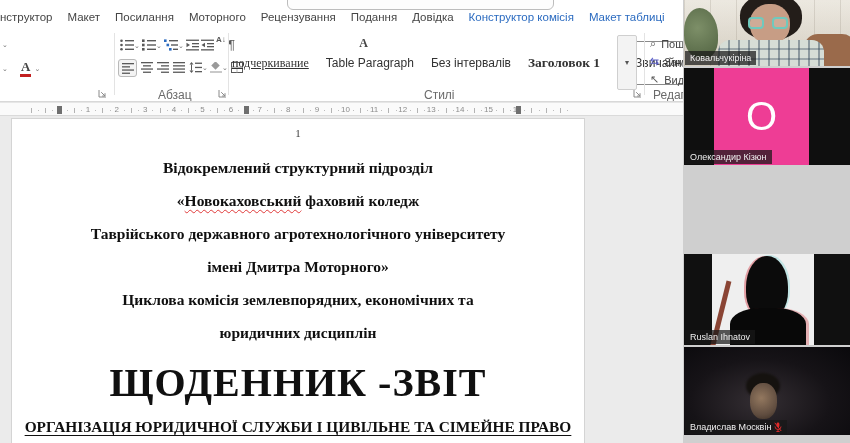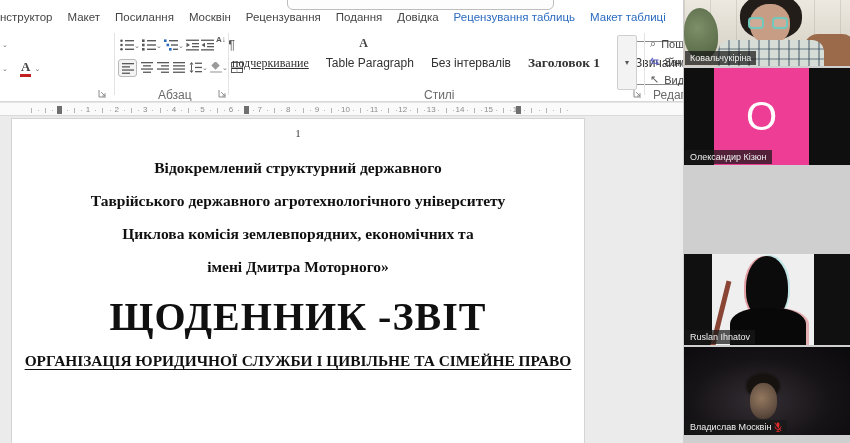--- a/index.html
+++ b/index.html
@@ -121,25 +121,25 @@
 <div id="app">
 
   <div id="word">
 
     <div class="searchbox"></div>
 
     <div class="tabbar">
       <span class="tab">нструктор</span>
       <span class="tab">Макет</span>
       <span class="tab">Посилання</span>
-      <span class="tab">Москвін</span>
+      <span class="tab">Моторного</span>
       <span class="tab">Рецензування</span>
       <span class="tab">Подання</span>
       <span class="tab">Довідка</span>
-      <span class="tab ctx" style="color: rgb(43, 107, 192);">Рецензування таблиць</span>
+      <span class="tab ctx" style="color: rgb(43, 107, 192);">Конструктор комісія</span>
       <span class="tab ctx" style="color: rgb(43, 107, 192);">Макет таблиці</span>
     </div>
 
     <div class="ribbon">
 
       <span class="icn" style="left:2px;top:12px">
           <span class="caret">⌄</span>
         </span>
       <span class="icn clearfmt" style="left:22px;top:7px">А</span>
       <span class="icn" style="left:2px;top:36px">
@@ -386,24 +386,26 @@
         <div class="rdot" style="left: 567.15px;"></div>
         <div class="rmark" style="left: 57px;"></div>
         <div class="rmark" style="left: 244.33px;"></div>
         <div class="rmark" style="left: 516.03px;"></div>
       </div>
 
     <div class="docarea">
       <div class="page">
         <div class="pagenum">1</div>
         <div class="hblock">
-          <div class="hline">Відокремлений структурний державного</div>
+          <div class="hline">Відокремлений структурний підрозділ</div>
+          <div class="hline"><span>«</span><span class="misspell">Новокаховський</span><span> фаховий коледж</span></div>
           <div class="hline">Таврійського державного агротехнологічного університету</div>
+          <div class="hline">імені Дмитра Моторного»</div>
           <div class="hline">Циклова комісія землевпорядних, економічних та</div>
-          <div class="hline">імені Дмитра Моторного»</div>
+          <div class="hline">юридичних дисциплін</div>
         </div>
         <div class="doctitle">ЩОДЕННИК -ЗВІТ</div>
         <div class="subject">ОРГАНІЗАЦІЯ ЮРИДИЧНОЇ СЛУЖБИ І ЦИВІЛЬНЕ ТА СІМЕЙНЕ ПРАВО</div>
 
       </div>
     </div>
   </div>
 
   <div id="panel">
 

